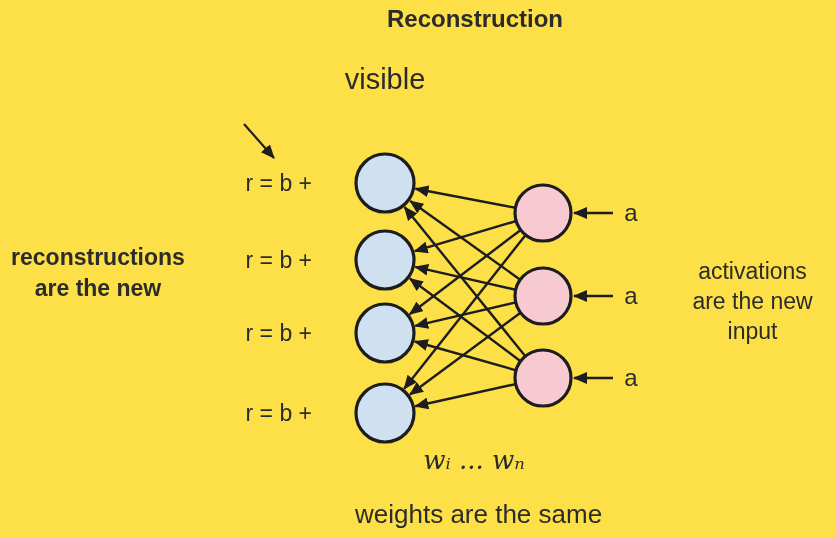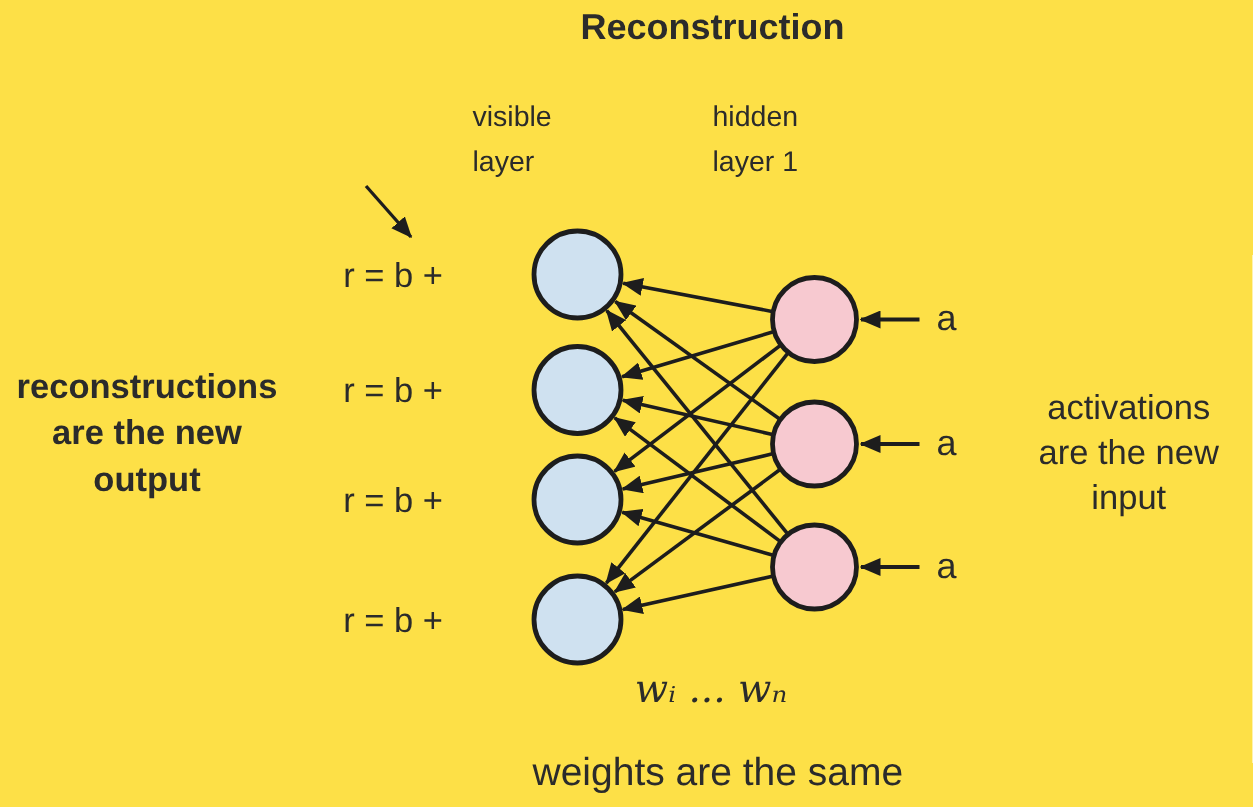--- a/index.html
+++ b/index.html
@@ -3,27 +3,27 @@
 <meta charset="utf-8">
 <style>
   html,body { margin:0; padding:0; background:#ffffff; }
   .stage {
     position:relative; width:835px; height:538px; background:#fefefe;
     font-family:"Liberation Sans", sans-serif; color:#2b2b2b; overflow:hidden;
   }
   .stage div { position:absolute; }
   .title { top:4px; left:325px; width:300px; text-align:center;
            font-size:24px; font-weight:bold; line-height:30px; }
-  .col-label { top:64px; width:140px; text-align:left;
-               font-size:19px; line-height:30px; }
+  .col-label { top:64px; width:140px; text-align:center;
+               font-size:29px; line-height:30px; }
   .col-label.visible { left:315px; }
   .col-label.hidden  { left:475px; }
   .biases-note { top:92px; left:90px; width:212px; text-align:center;
                  font-size:20px; line-height:24px; }
-  .rbl { left:212px; width:100px; text-align:center;
+  .rbl { left:212px; width:100px; text-align:right;
          font-size:23px; line-height:30px; }
   .rbl.r1 { top:168px; } .rbl.r2 { top:245px; }
   .rbl.r3 { top:318px; } .rbl.r4 { top:398px; }
   .side-note { text-align:center; font-size:23px; line-height:31px; }
   .side-note.left  { top:242px; left:0px;   width:196px;font-weight:bold; }
   .side-note.right { top:256px; left:660px; width:185px; line-height:30px; }
   .a-label { left:614px; width:34px; text-align:center;
              font-size:24px; line-height:30px; }
   .a-label.a1 { top:198px; } .a-label.a2 { top:281px; } .a-label.a3 { top:363px; }
   .weights-label { top:446px; left:404px; width:140px; text-align:center;
@@ -66,38 +66,32 @@
       <circle cx="385" cy="413" r="29" fill="#cfe1f0" stroke="#1d1d1d" stroke-width="3.2"></circle>
       <circle cx="543" cy="213" r="28" fill="#f7c9d0" stroke="#1d1d1d" stroke-width="3.2"></circle>
       <circle cx="543" cy="296" r="28" fill="#f7c9d0" stroke="#1d1d1d" stroke-width="3.2"></circle>
       <circle cx="543" cy="378" r="28" fill="#f7c9d0" stroke="#1d1d1d" stroke-width="3.2"></circle>
     </svg>
 
   <div class="title">Reconstruction</div>
 
   <div class="col-label visible">
     <div style="position:static">visible</div>
-    <div style="position:static">layer</div>
   </div>
 
-  <div class="col-label hidden">
-    <div style="position:static">hidden</div>
-    <div style="position:static">layer 1</div>
-  </div>
 
 
   <div class="rbl r1">r = b +</div>
   <div class="rbl r2">r = b +</div>
   <div class="rbl r3">r = b +</div>
   <div class="rbl r4">r = b +</div>
 
   <div class="side-note left">
     <div style="position:static">reconstructions</div>
     <div style="position:static">are the new</div>
-    <div style="position:static">output</div>
   </div>
 
   <div class="side-note right">
     <div style="position:static">activations</div>
     <div style="position:static">are the new</div>
     <div style="position:static">input</div>
   </div>
 
   <div class="a-label a1">a</div>
   <div class="a-label a2">a</div>

